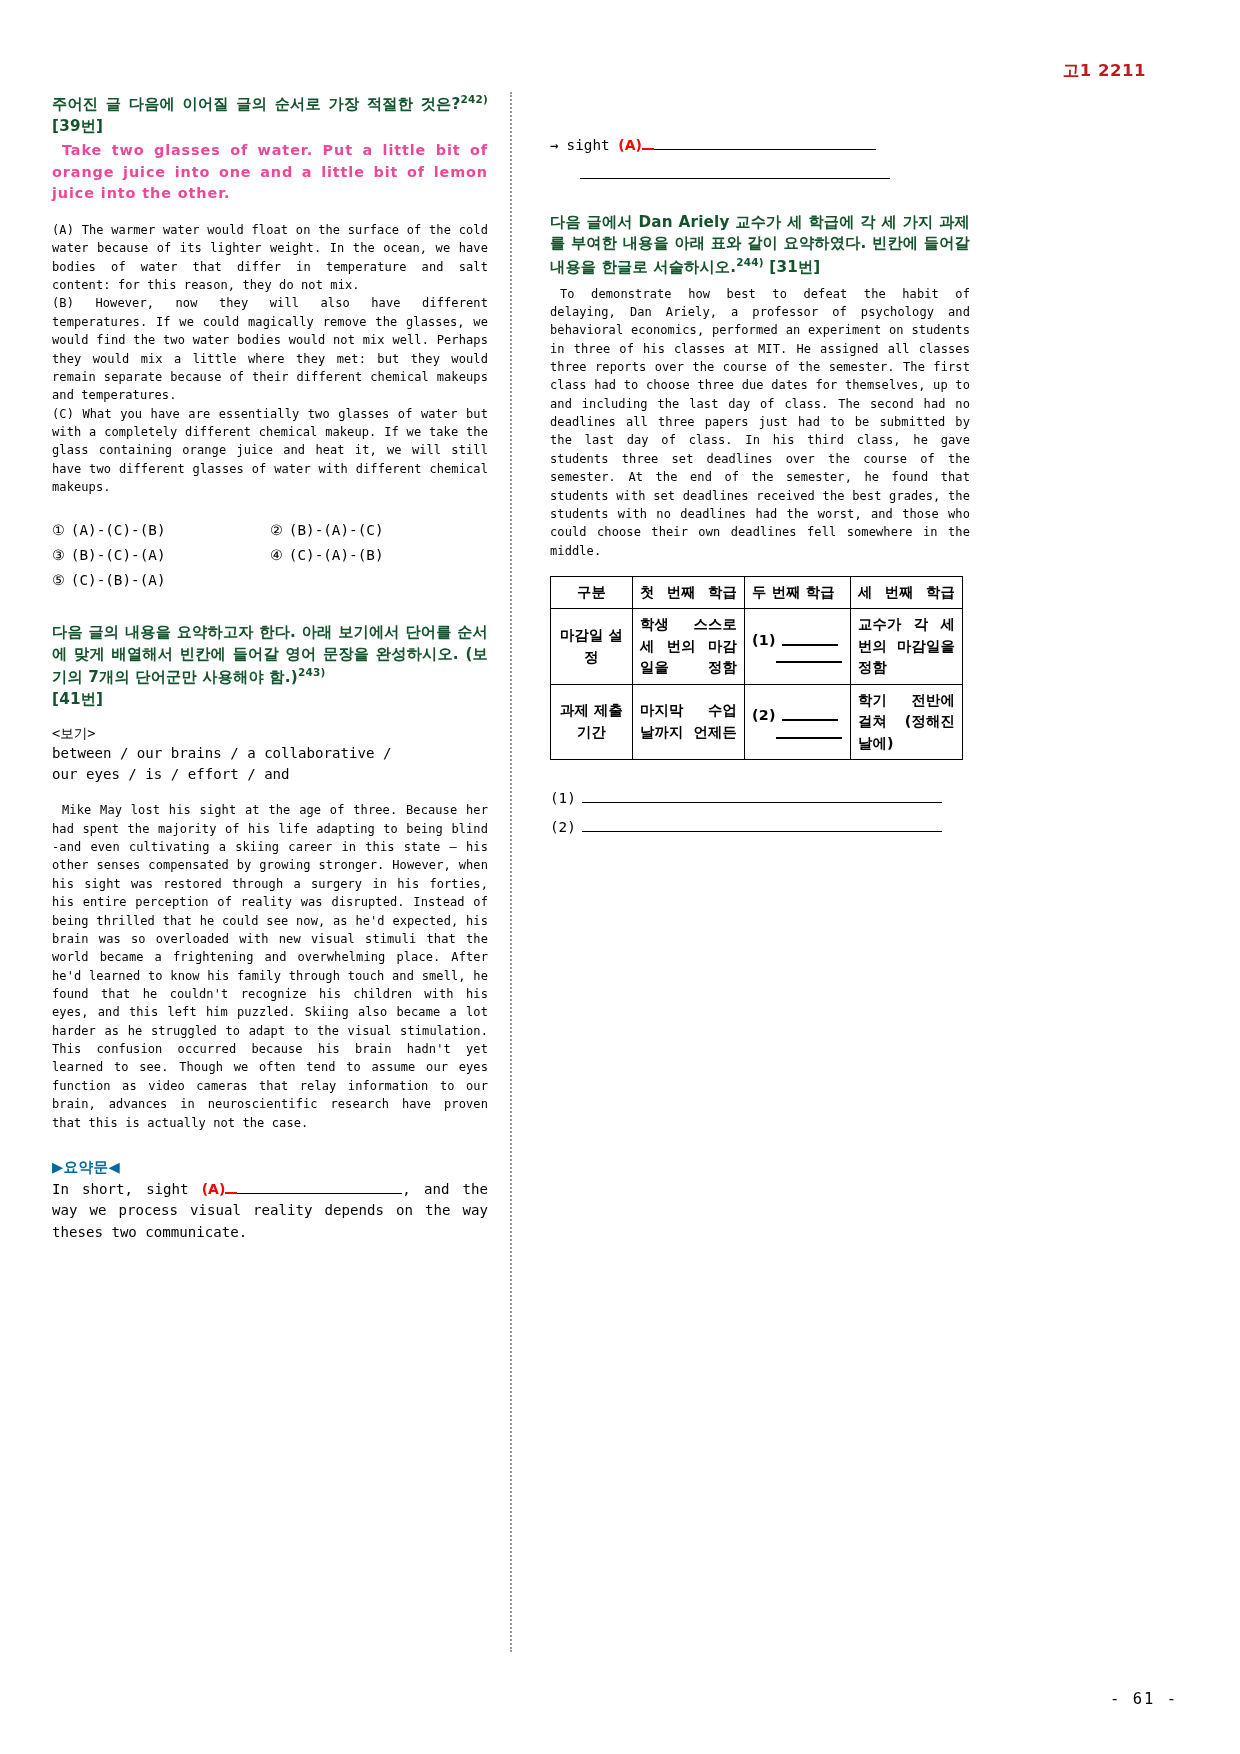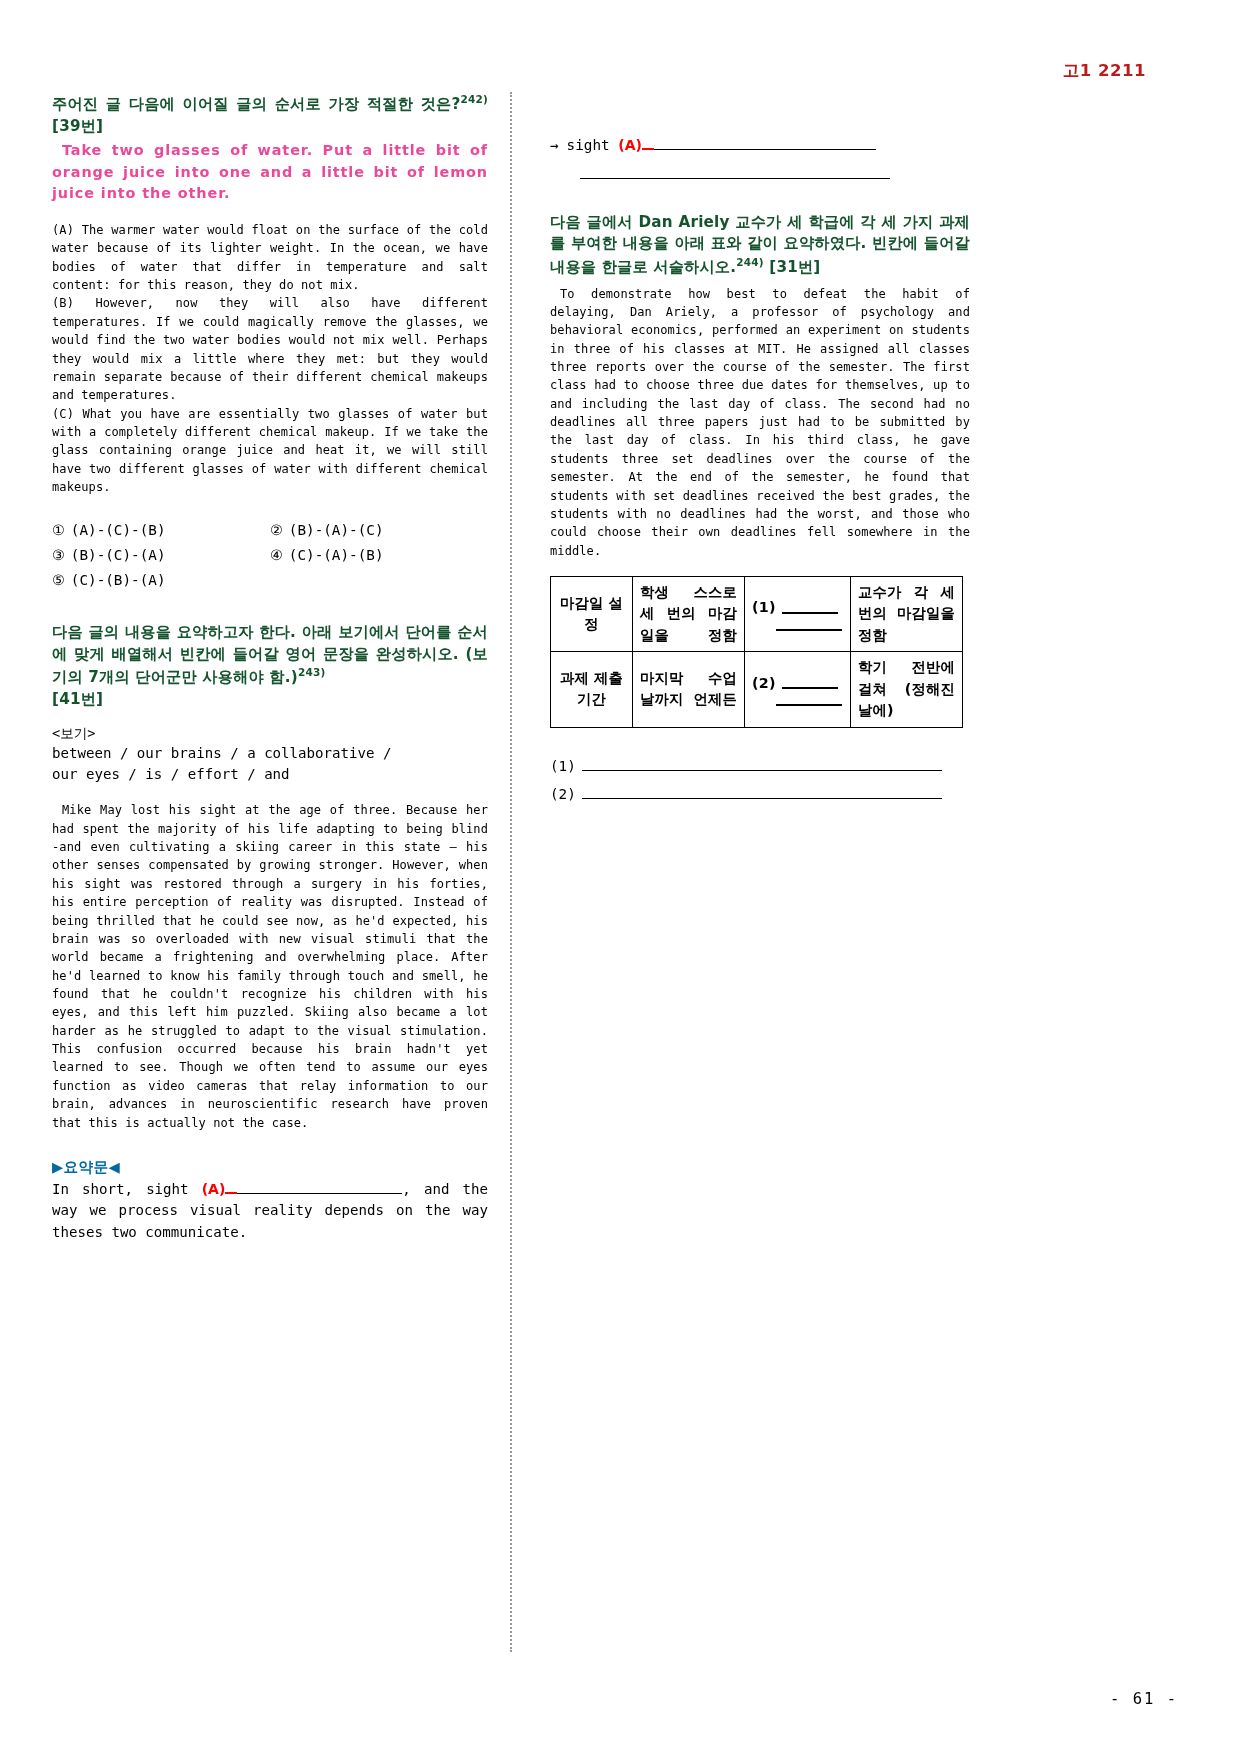--- a/index.html
+++ b/index.html
@@ -310,20 +310,26 @@
         <span>다음 글에서 Dan Ariely 교수가 세 학급에 각 세 가지 과제를 부여한 내용을 아래 표와 같이 요약하였다. 빈칸에 들어갈 내용을 한글로 서술하시오.</span><span class="sup">244)</span>
         <span>[31번]</span>
       </div>
 
       <div class="body-text" style="margin-top:6px;">
         <p class="indent">To demonstrate how best to defeat the habit of delaying, Dan Ariely, a professor of psychology and behavioral economics, performed an experiment on students in three of his classes at MIT. He assigned all classes three reports over the course of the semester. The first class had to choose three due dates for themselves, up to and including the last day of class. The second had no deadlines all three papers just had to be submitted by the last day of class. In his third class, he gave students three set deadlines over the course of the semester. At the end of the semester, he found that students with set deadlines received the best grades, the students with no deadlines had the worst, and those who could choose their own deadlines fell somewhere in the middle.</p>
       </div>
 
       <table class="summary-table">
         <tbody>
+            <tr>
+          <td class="c-label">구분</td>
+          <td class="c-1">첫 번째 학급</td>
+          <td class="c-2">두 번째 학급</td>
+          <td class="c-3">세 번째 학급</td>
+        </tr>
         <tr>
           <td class="c-label">마감일 설정</td>
           <td class="c-1">학생 스스로 세 번의 마감일을 정함</td>
           <td class="c-2">
             <span>(1)</span><span class="num-blank"></span>
             <span class="num-blank2"></span>
           </td>
           <td class="c-3">교수가 각 세 번의 마감일을 정함</td>
         </tr>
         <tr>

